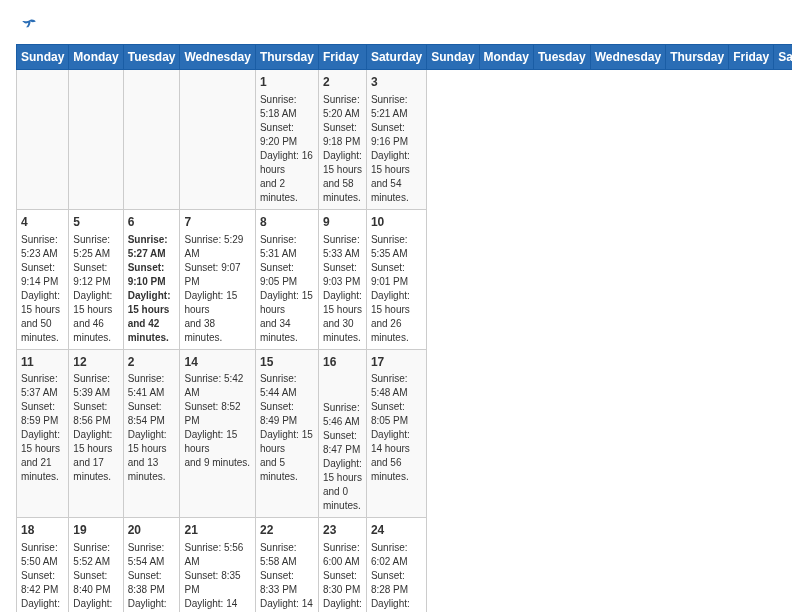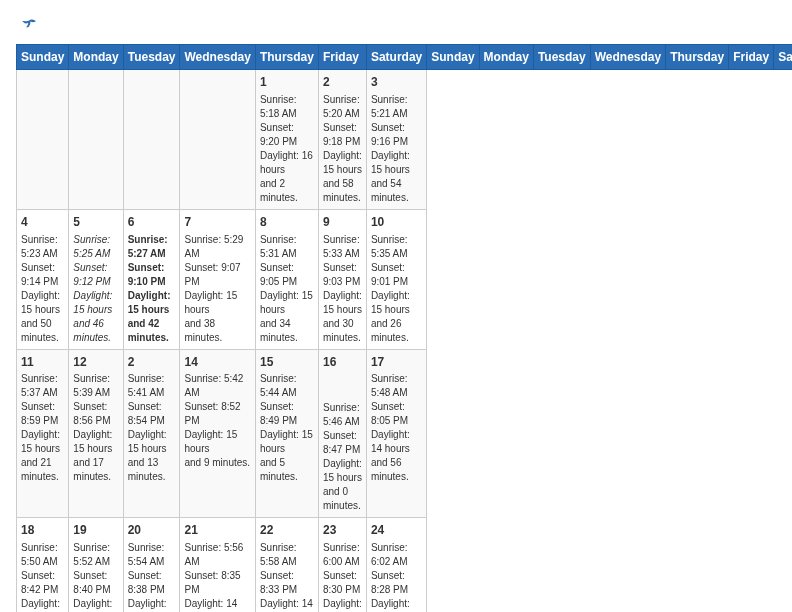--- a/index.html
+++ b/index.html
@@ -164,21 +164,21 @@
       <tr>
         <td>
           <span class="day-num">4</span>
           <div class="day-info" style="white-space: pre-line;">Sunrise: 5:23 AM
 Sunset: 9:14 PM
 Daylight: 15 hours
 and 50 minutes.</div>
         </td>
         <td>
           <span class="day-num">5</span>
-          <div class="day-info" style="white-space: pre-line; font-style: italic;">Sunrise: 5:25 AM
+          <div class="day-info" style="white-space: pre-line;">Sunrise: 5:25 AM
 Sunset: 9:12 PM
 Daylight: 15 hours
 and 46 minutes.</div>
         </td>
         <td>
           <span class="day-num">6</span>
           <div class="day-info" style="white-space: pre-line; font-weight: bold;">Sunrise: 5:27 AM
 Sunset: 9:10 PM
 Daylight: 15 hours
 and 42 minutes.</div>

